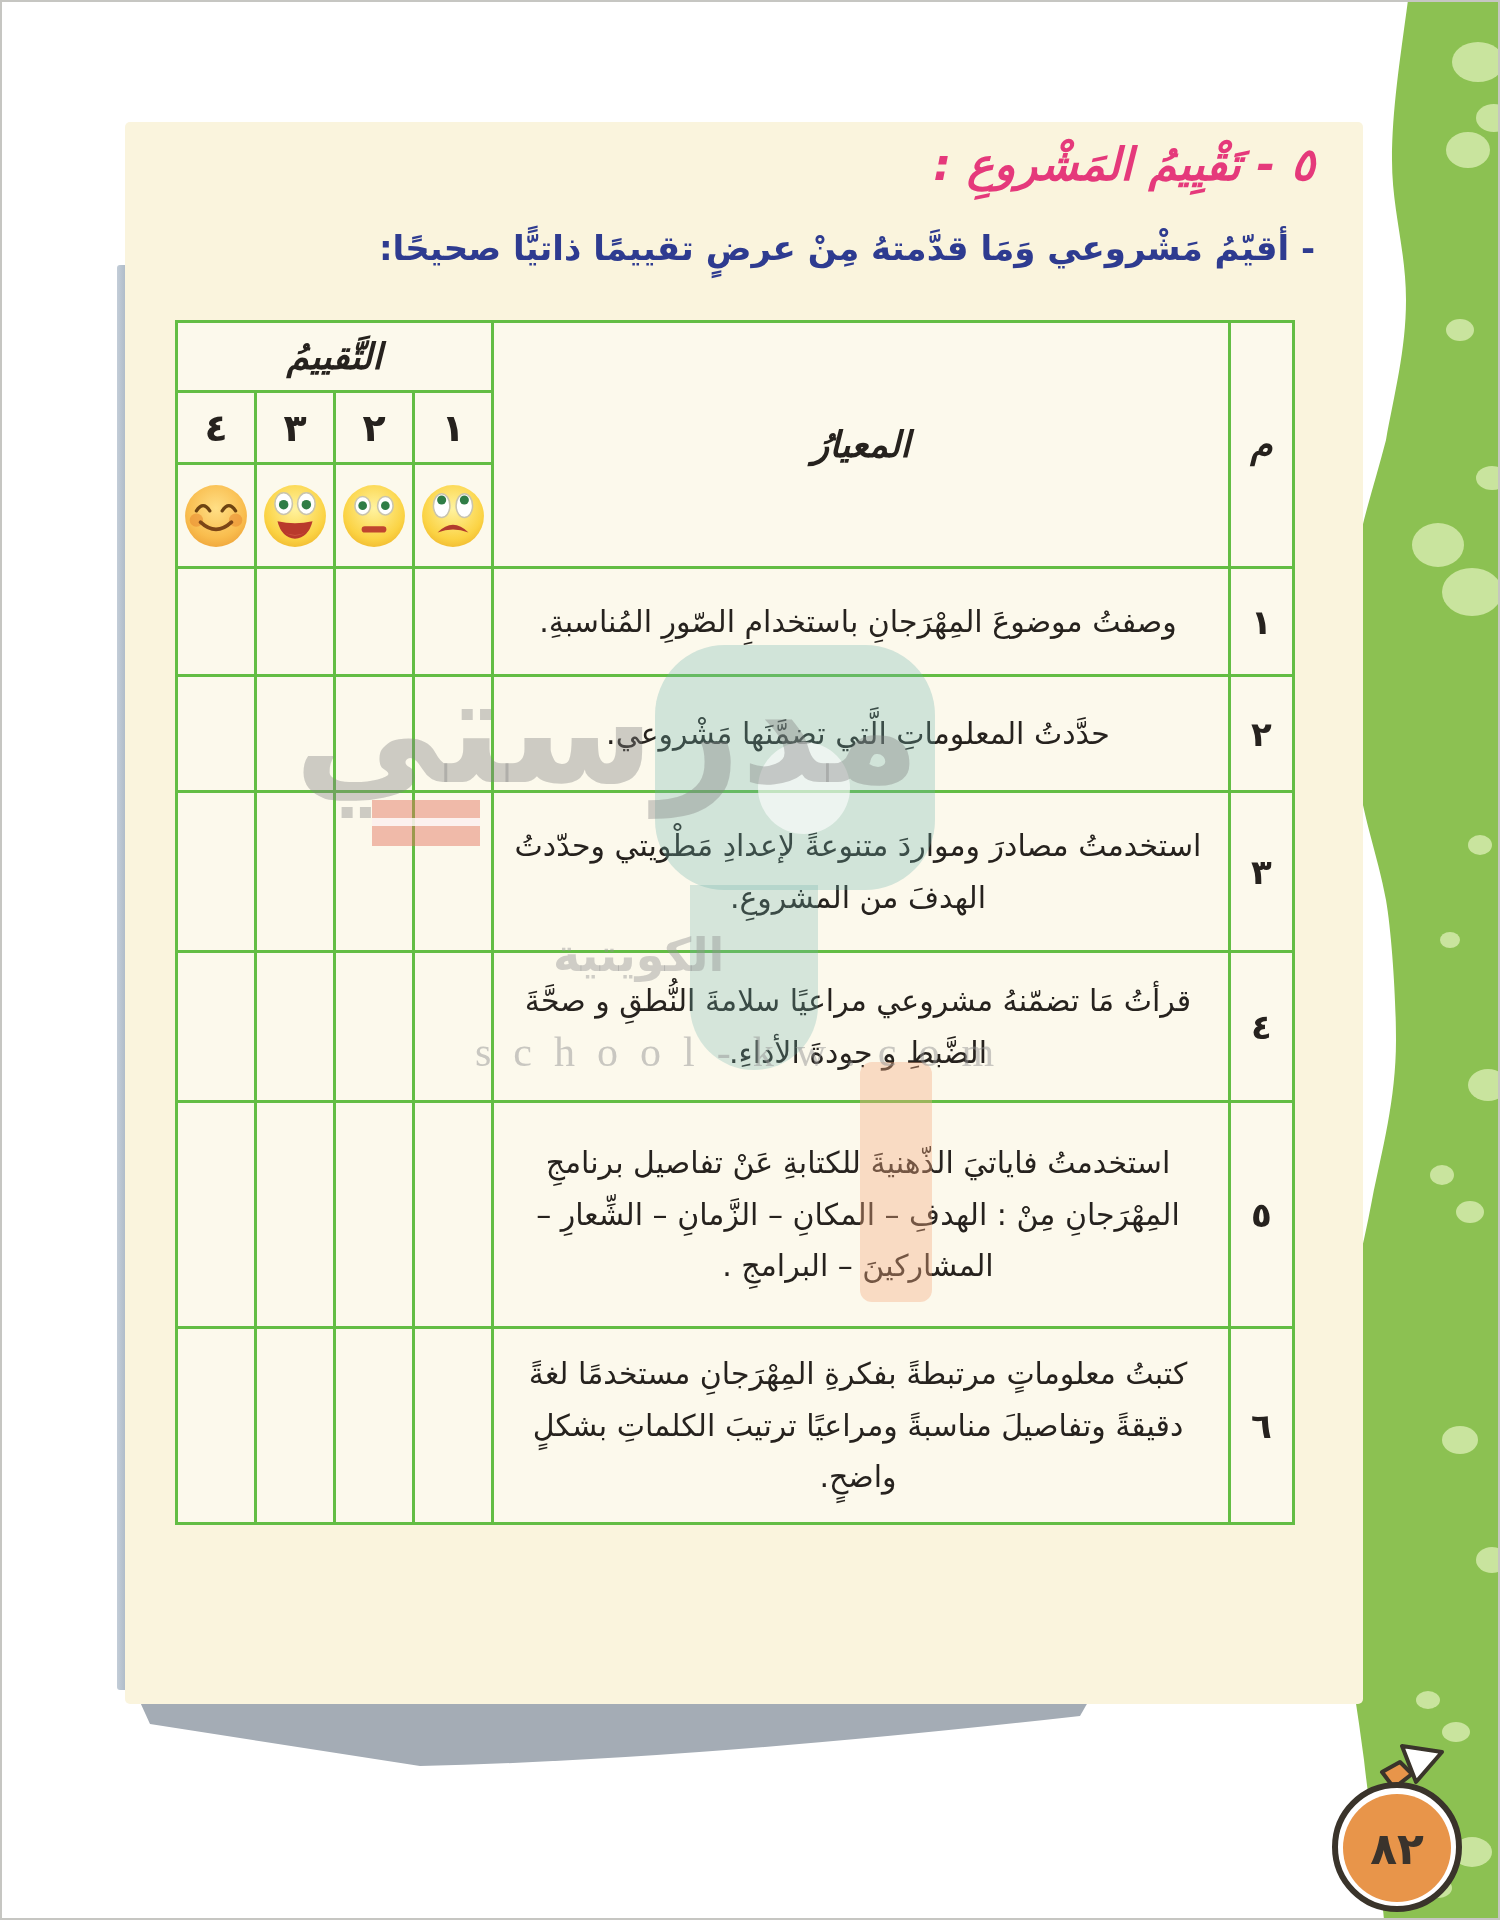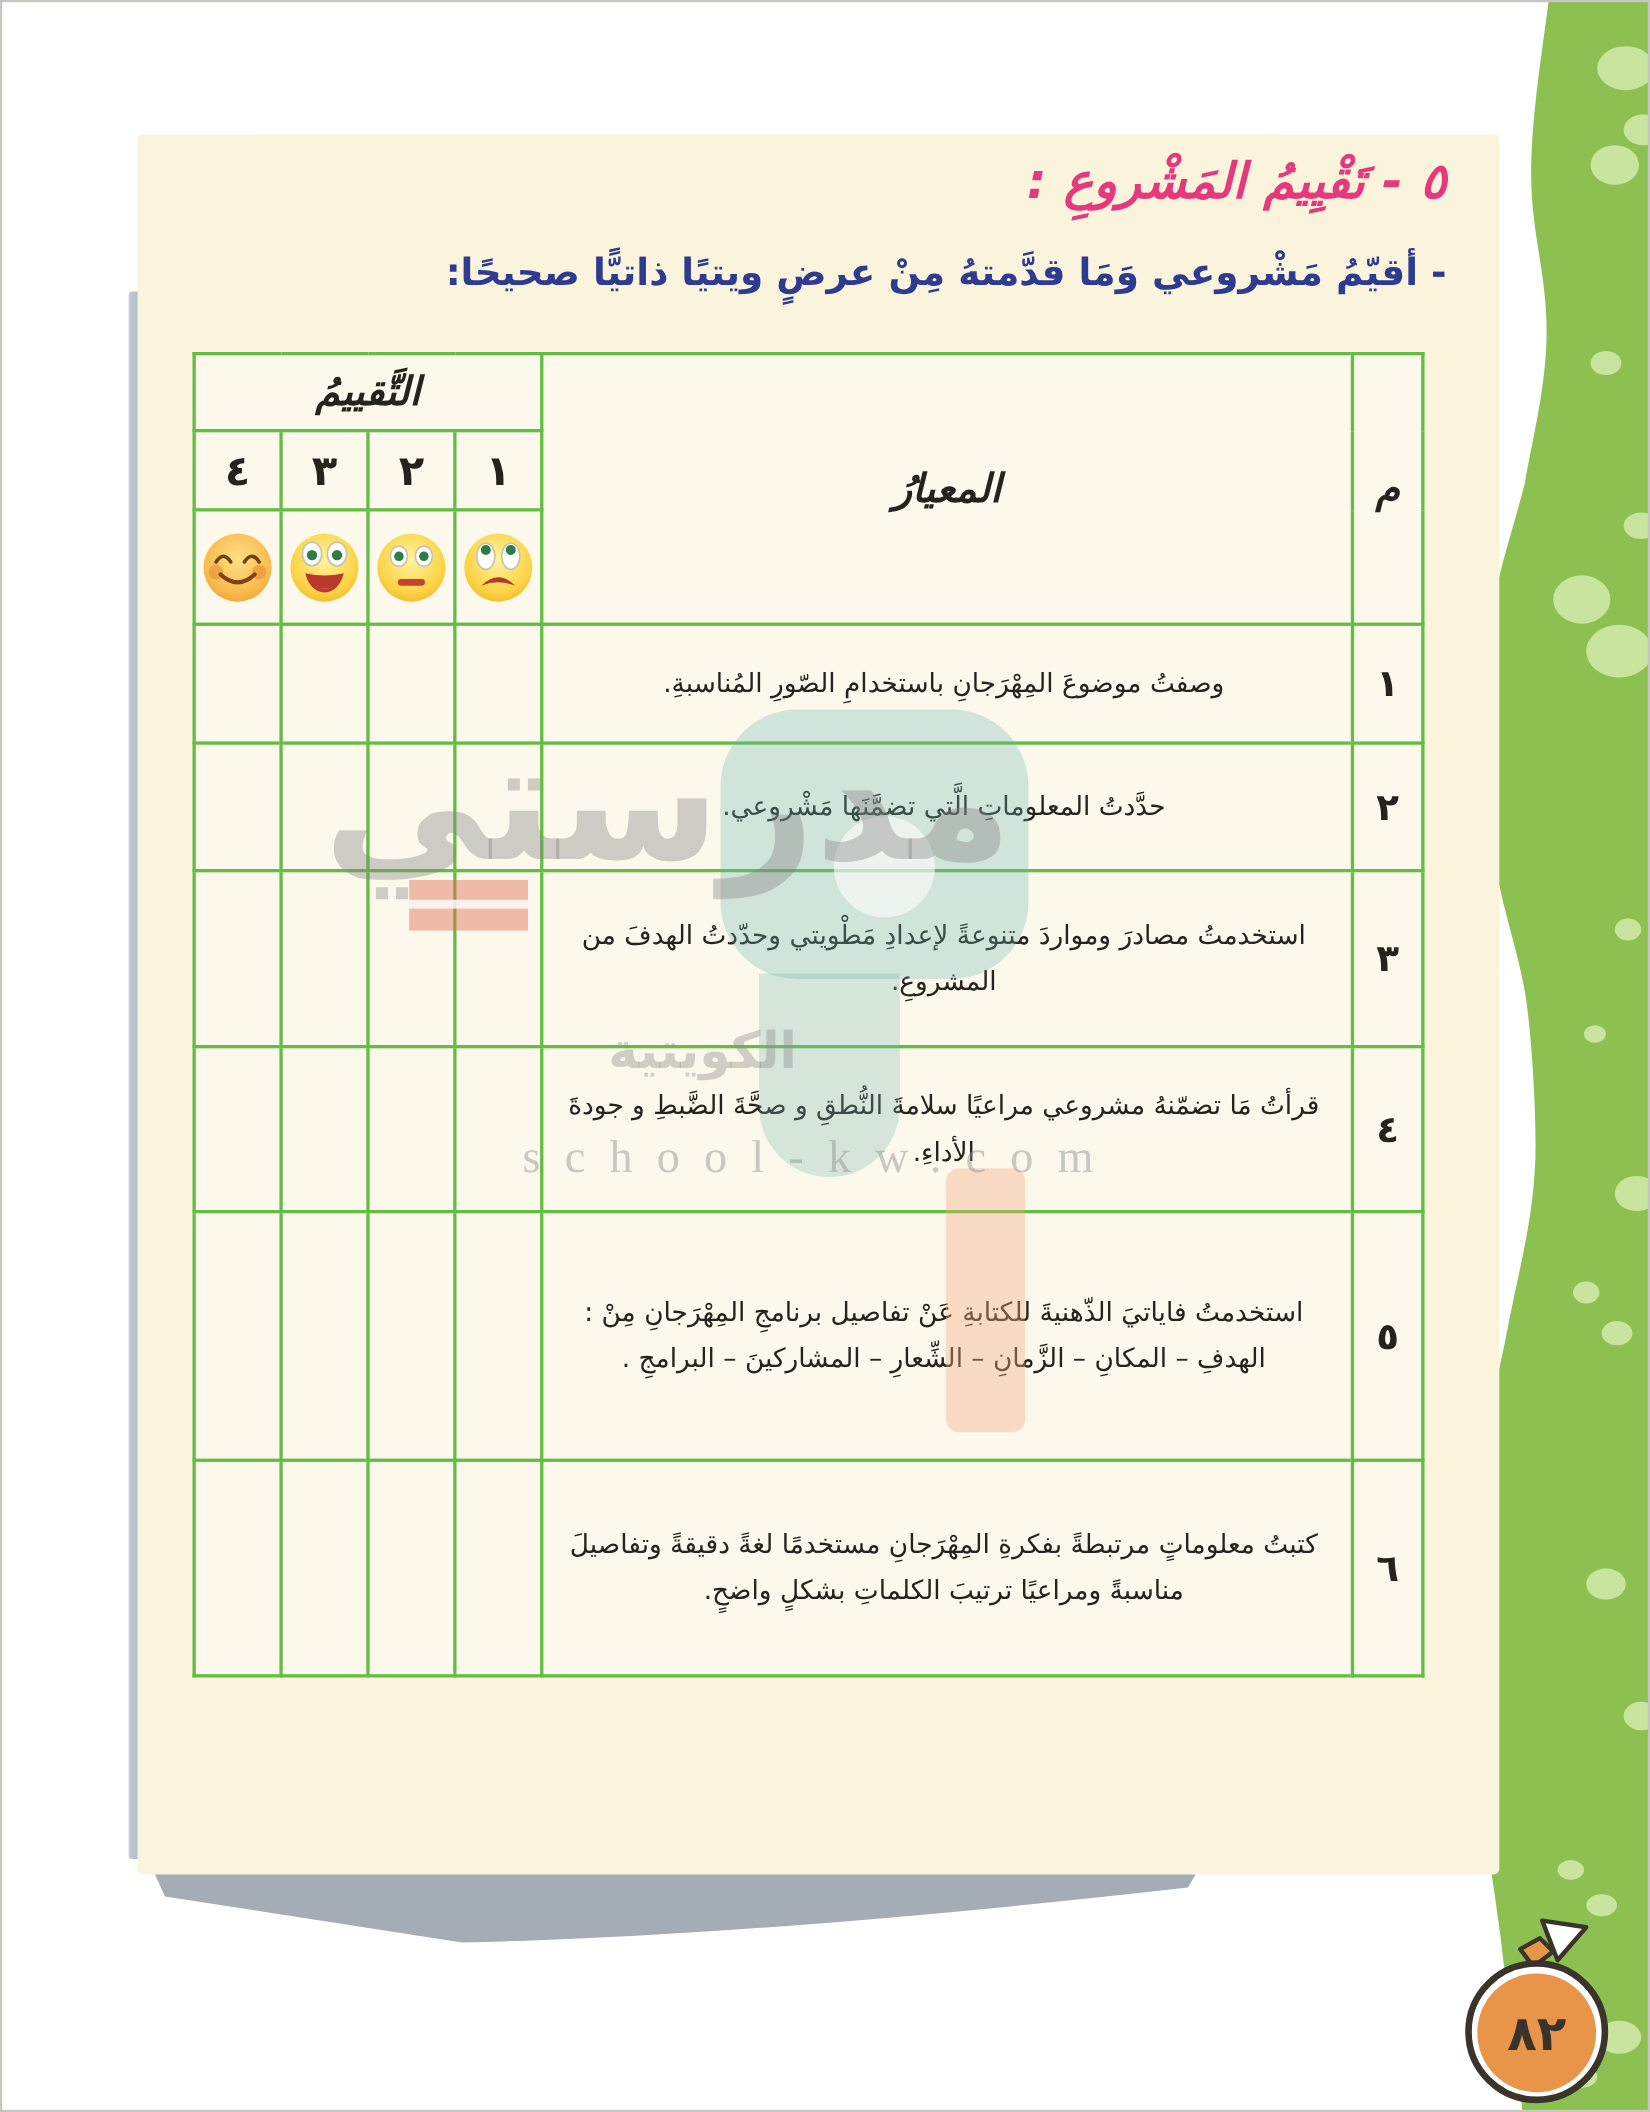--- a/index.html
+++ b/index.html
@@ -29,21 +29,21 @@
 
   
   .tbl-wrap{position:absolute;left:53px;top:198px;width:1117px;}
   table.eval{border-collapse:collapse;table-layout:fixed;width:1117px;direction:rtl;}
   table.eval td{border:3px solid #63bd44;text-align:center;vertical-align:middle;
     color:#26221e;background:#fcf9ec;}
   td.hdr{background:#e7f2db;font-weight:bold;font-size:36px;font-style:italic;}
   td.hdr-num{background:#eef4e2;font-weight:bold;font-size:38px;}
   td.face-cell{background:#fdfbf1;}
   td.no-cell{font-size:34px;font-weight:bold;background:#fcf9ec;}
-  td.crit{font-size:24px;line-height:1.72;text-align:right;padding:10px 20px 10px 14px;}
+  td.crit{font-size:30px;line-height:1.72;text-align:right;padding:10px 20px 10px 14px;}
   td.blank{background:#fdfbf1;}
   .face-svg{width:66px;height:66px;display:block;margin:0 auto;}
 
   .footer-note{position:absolute;right:54px;top:1412px;font-size:40px;font-weight:bold;
     color:#e5397b;}
 
   
   .wm{position:absolute;z-index:5;pointer-events:none;}
   .wm-brand{left:294px;top:655px;font-size:150px;font-weight:bold;
     color:rgba(128,128,128,0.38);direction:rtl;line-height:1;}
@@ -99,21 +99,21 @@
 </svg>
 
 <div class="left-shadow"></div>
 <svg class="bottom-shadow" viewBox="0 0 980 80" aria-hidden="true">
   <path d="M10,4 L958,4 L950,18 Q560,62 290,68 L20,26 Z" fill="#a4acb5"></path>
 </svg>
 
 <div class="page">
 
   <div class="title">٥ - تَقْيِيمُ المَشْروعِ :</div>
-  <div class="subtitle">- أقيّمُ مَشْروعي وَمَا قدَّمتهُ مِنْ عرضٍ ويتيًا ذاتيًّا صحيحًا:</div>
+  <div class="subtitle">- أقيّمُ مَشْروعي وَمَا قدَّمتهُ مِنْ عرضٍ تقييمًا ذاتيًّا صحيحًا:</div>
 
   <div class="tbl-wrap">
     <table class="eval">
       <colgroup>
         <col style="width:64px">
           <col style="width:737px">
         <col style="width:79px">
           <col style="width:79px">
           <col style="width:79px">
           <col style="width:79px">

